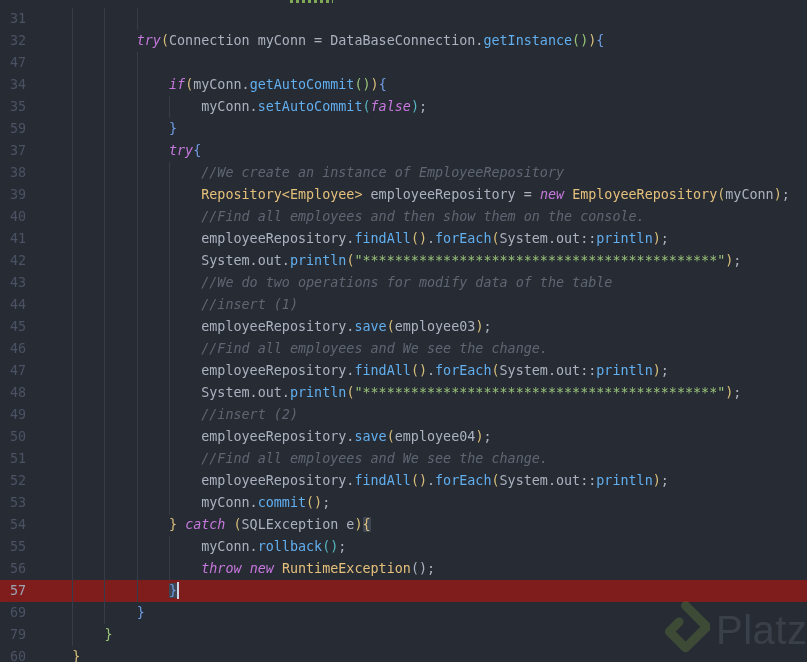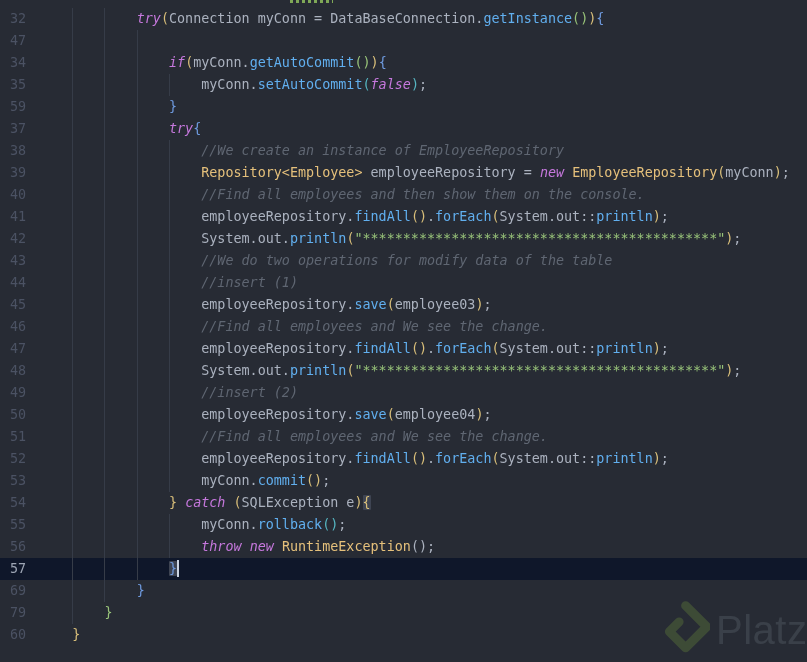--- a/index.html
+++ b/index.html
@@ -7,21 +7,21 @@
     position:relative;
     width:807px;height:662px;
     overflow:hidden;
     background:#272b34;
     font-family:"DejaVu Sans Mono","Liberation Mono",monospace;
     font-size:13.4px;
     line-height:22px;
   }
   #rows{position:absolute;top:8px;left:0;width:807px;}
   .row{position:relative;height:22px;white-space:pre;display:flex;}
-  .row.current{background:#0f172a;}
+  .row.current{background:#7f1d1d;}
   .gutter{
     flex:0 0 26px;text-align:right;color:#4b5263;
     user-select:none;
   }
   .row.current .gutter{color:#9da5b4;}
   .code{position:relative;margin-left:14px;white-space:pre;color:#abb2bf;}
   .guide{position:absolute;top:0;bottom:0;width:1px;background:#363c48;}
   .tok{white-space:pre;}
   .cursor{
     display:inline-block;width:2px;height:17px;background:#ccd5e3;
@@ -41,20 +41,21 @@
     font-size:40px;font-weight:500;letter-spacing:0.5px;
     color:rgba(223,233,245,0.11);
   }
 </style>
 </head>
 <body>
 
 <div id="editor">
   <div id="squiggle"></div>
   <div id="rows">
+      <div class="row"><div class="gutter">31</div><div class="code"><span class="guide" style="left: calc(4ch);"></span><span class="guide" style="left: calc(8ch);"></span><span class="guide" style="left: calc(12ch);"></span></div></div>
       <div class="row"><div class="gutter">32</div><div class="code"><span class="guide" style="left: calc(4ch);"></span><span class="guide" style="left: calc(8ch);"></span><span class="tok">            </span><span class="tok" style="color: rgb(198, 120, 221); font-style: italic;">try</span><span class="tok" style="color: rgb(217, 191, 122);">(</span><span class="tok" style="color: rgb(171, 178, 191);">Connection myConn = DataBaseConnection.</span><span class="tok" style="color: rgb(97, 175, 239);">getInstance</span><span class="tok" style="color: rgb(152, 195, 121);">()</span><span class="tok" style="color: rgb(217, 191, 122);">)</span><span class="tok" style="color: rgb(111, 155, 224);">{</span></div></div>
       <div class="row"><div class="gutter">47</div><div class="code"><span class="guide" style="left: calc(4ch);"></span><span class="guide" style="left: calc(8ch);"></span><span class="guide" style="left: calc(12ch);"></span></div></div>
       <div class="row"><div class="gutter">34</div><div class="code"><span class="guide" style="left: calc(4ch);"></span><span class="guide" style="left: calc(8ch);"></span><span class="guide" style="left: calc(12ch);"></span><span class="tok">                </span><span class="tok" style="color: rgb(198, 120, 221); font-style: italic;">if</span><span class="tok" style="color: rgb(217, 191, 122);">(</span><span class="tok" style="color: rgb(171, 178, 191);">myConn.</span><span class="tok" style="color: rgb(97, 175, 239);">getAutoCommit</span><span class="tok" style="color: rgb(152, 195, 121);">()</span><span class="tok" style="color: rgb(217, 191, 122);">)</span><span class="tok" style="color: rgb(111, 155, 224);">{</span></div></div>
       <div class="row"><div class="gutter">35</div><div class="code"><span class="guide" style="left: calc(4ch);"></span><span class="guide" style="left: calc(8ch);"></span><span class="guide" style="left: calc(12ch);"></span><span class="guide" style="left: calc(16ch);"></span><span class="tok">                    </span><span class="tok" style="color: rgb(171, 178, 191);">myConn.</span><span class="tok" style="color: rgb(97, 175, 239);">setAutoCommit</span><span class="tok" style="color: rgb(86, 182, 194);">(</span><span class="tok" style="color: rgb(198, 120, 221); font-style: italic;">false</span><span class="tok" style="color: rgb(86, 182, 194);">)</span><span class="tok" style="color: rgb(171, 178, 191);">;</span></div></div>
       <div class="row"><div class="gutter">59</div><div class="code"><span class="guide" style="left: calc(4ch);"></span><span class="guide" style="left: calc(8ch);"></span><span class="guide" style="left: calc(12ch);"></span><span class="tok">                </span><span class="tok" style="color: rgb(111, 155, 224);">}</span></div></div>
       <div class="row"><div class="gutter">37</div><div class="code"><span class="guide" style="left: calc(4ch);"></span><span class="guide" style="left: calc(8ch);"></span><span class="guide" style="left: calc(12ch);"></span><span class="tok">                </span><span class="tok" style="color: rgb(198, 120, 221); font-style: italic;">try</span><span class="tok" style="color: rgb(111, 155, 224);">{</span></div></div>
       <div class="row"><div class="gutter">38</div><div class="code"><span class="guide" style="left: calc(4ch);"></span><span class="guide" style="left: calc(8ch);"></span><span class="guide" style="left: calc(12ch);"></span><span class="guide" style="left: calc(16ch);"></span><span class="tok">                    </span><span class="tok" style="color: rgb(95, 102, 114); font-style: italic;">//We create an instance of EmployeeRepository</span></div></div>
       <div class="row"><div class="gutter">39</div><div class="code"><span class="guide" style="left: calc(4ch);"></span><span class="guide" style="left: calc(8ch);"></span><span class="guide" style="left: calc(12ch);"></span><span class="guide" style="left: calc(16ch);"></span><span class="tok">                    </span><span class="tok" style="color: rgb(229, 192, 123);">Repository&lt;Employee&gt;</span><span class="tok" style="color: rgb(171, 178, 191);"> employeeRepository = </span><span class="tok" style="color: rgb(198, 120, 221); font-style: italic;">new</span><span class="tok" style="color: rgb(171, 178, 191);"> </span><span class="tok" style="color: rgb(229, 192, 123);">EmployeeRepository</span><span class="tok" style="color: rgb(217, 191, 122);">(</span><span class="tok" style="color: rgb(171, 178, 191);">myConn</span><span class="tok" style="color: rgb(217, 191, 122);">)</span><span class="tok" style="color: rgb(171, 178, 191);">;</span></div></div>
       <div class="row"><div class="gutter">40</div><div class="code"><span class="guide" style="left: calc(4ch);"></span><span class="guide" style="left: calc(8ch);"></span><span class="guide" style="left: calc(12ch);"></span><span class="guide" style="left: calc(16ch);"></span><span class="tok">                    </span><span class="tok" style="color: rgb(95, 102, 114); font-style: italic;">//Find all employees and then show them on the console.</span></div></div>
       <div class="row"><div class="gutter">41</div><div class="code"><span class="guide" style="left: calc(4ch);"></span><span class="guide" style="left: calc(8ch);"></span><span class="guide" style="left: calc(12ch);"></span><span class="guide" style="left: calc(16ch);"></span><span class="tok">                    </span><span class="tok" style="color: rgb(171, 178, 191);">employeeRepository.</span><span class="tok" style="color: rgb(97, 175, 239);">findAll</span><span class="tok" style="color: rgb(217, 191, 122);">()</span><span class="tok" style="color: rgb(171, 178, 191);">.</span><span class="tok" style="color: rgb(97, 175, 239);">forEach</span><span class="tok" style="color: rgb(217, 191, 122);">(</span><span class="tok" style="color: rgb(171, 178, 191);">System.out::</span><span class="tok" style="color: rgb(97, 175, 239);">println</span><span class="tok" style="color: rgb(217, 191, 122);">)</span><span class="tok" style="color: rgb(171, 178, 191);">;</span></div></div>

